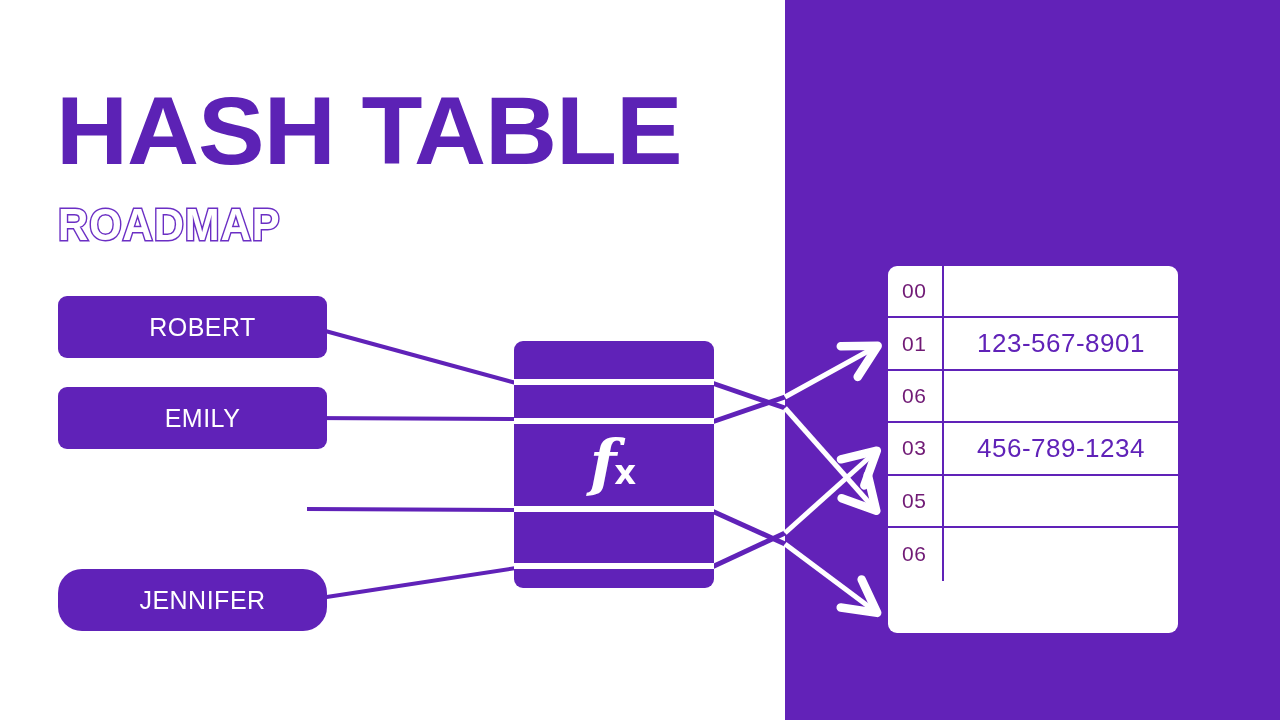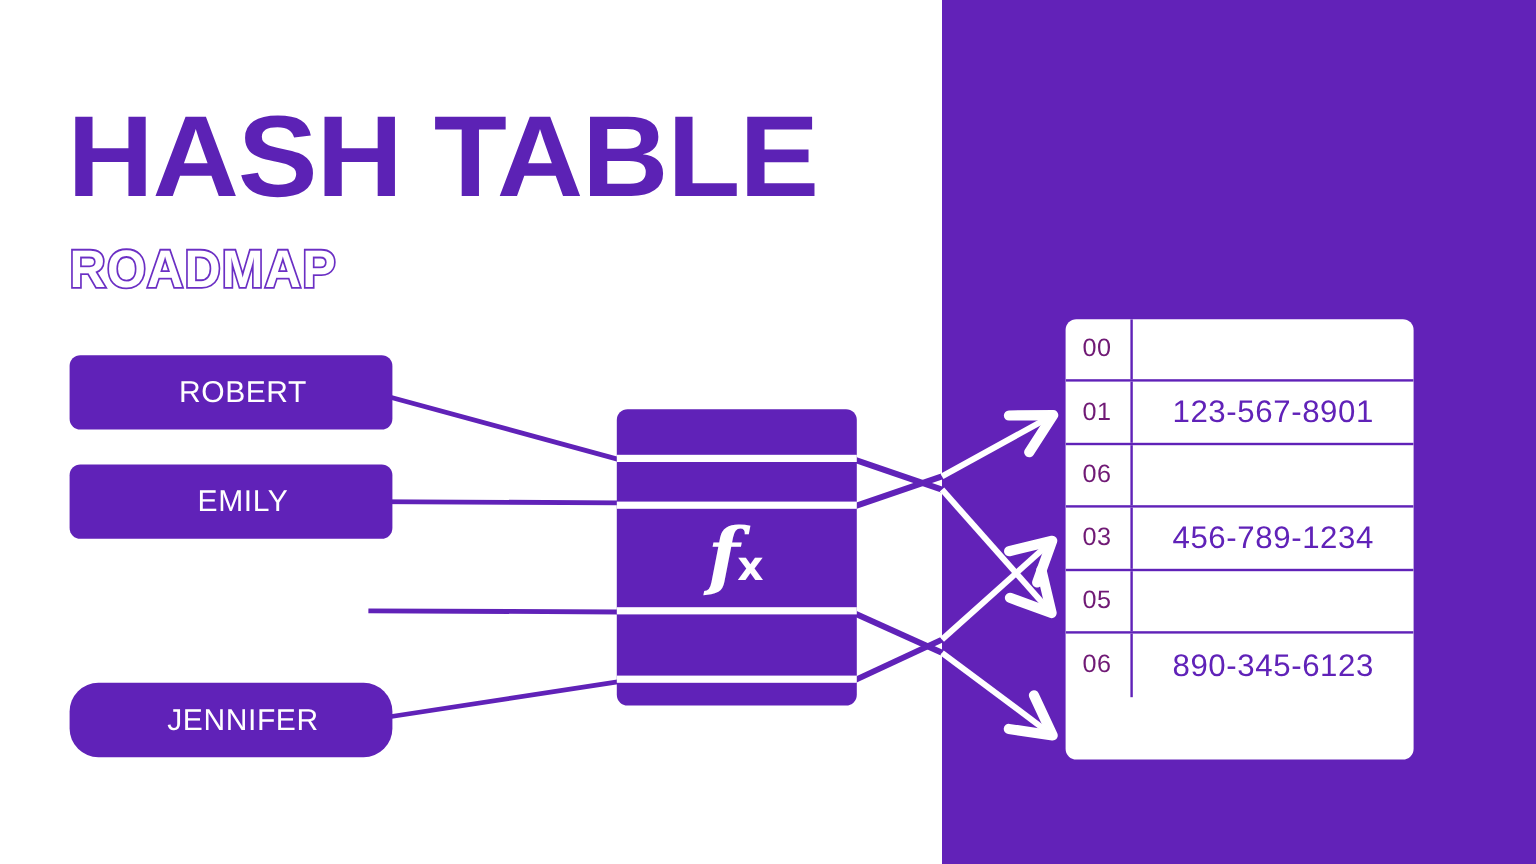--- a/index.html
+++ b/index.html
@@ -252,17 +252,16 @@
     <div class="trow">
       <div class="tidx">03</div>
       <div class="tval">456-789-1234</div>
     </div>
     <div class="trow">
       <div class="tidx">05</div>
       <div class="tval"></div>
     </div>
     <div class="trow">
       <div class="tidx">06</div>
-      <div class="tval">890-345-6123</div>
     </div>
   </div>
 
 </div>
 
 </body></html>

